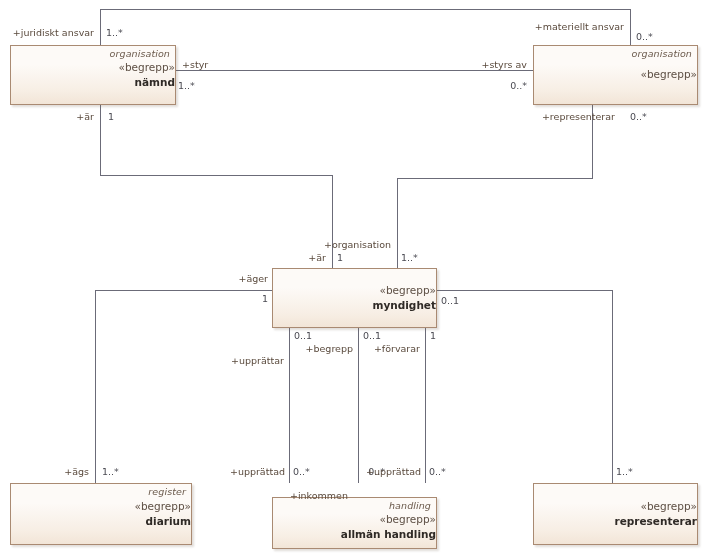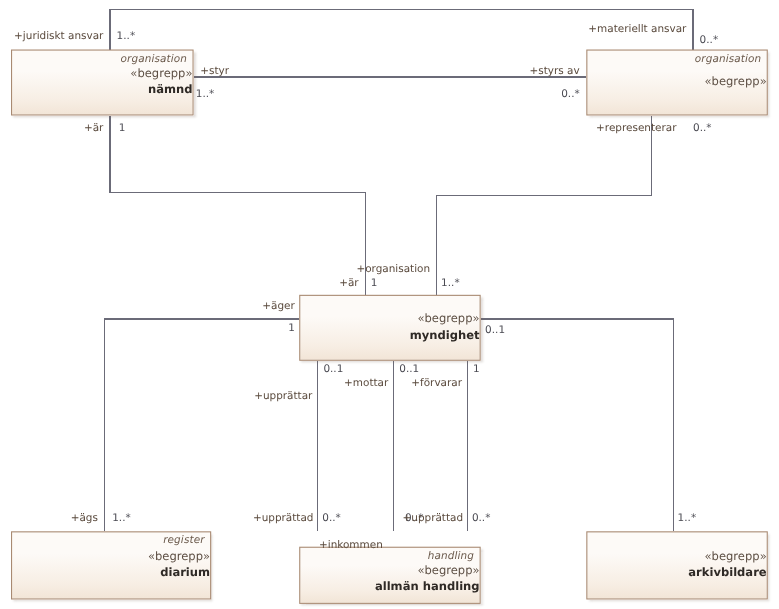--- a/index.html
+++ b/index.html
@@ -141,21 +141,21 @@
     <div class="class-body shift-down">
       <div class="stereotype-line">«begrepp»</div>
       <div class="class-name">allmän handling</div>
     </div>
   </div>
 
   <div class="uml-class" style="left:533px; top:483px; width:165px; height:62px;">
     <div class="stereotype-corner"></div>
     <div class="class-body">
       <div class="stereotype-line">«begrepp»</div>
-      <div class="class-name">arkivbildare</div>
+      <div class="class-name">representerar</div>
     </div>
   </div>
 
   <div class="edge-label lbl-r" style="left:94px; top:28px;">+juridiskt ansvar</div>
   <div class="edge-label mult" style="left:106px; top:28px;">1..*</div>
 
   <div class="edge-label lbl-r" style="left:624px; top:22px;">+materiellt ansvar</div>
   <div class="edge-label mult" style="left:636px; top:32px;">0..*</div>
 
   <div class="edge-label" style="left:182px; top:60px;">+styr</div>
@@ -181,21 +181,21 @@
 
   <div class="edge-label lbl-r" style="left:89px; top:467px;">+ägs</div>
   <div class="edge-label mult" style="left:102px; top:467px;">1..*</div>
 
   <div class="edge-label lbl-r" style="left:284px; top:344px;margin-top:12px;">+upprättar</div>
   <div class="edge-label mult" style="left:294px; top:331px;">0..1</div>
 
   <div class="edge-label lbl-r" style="left:285px; top:467px;">+upprättad</div>
   <div class="edge-label mult" style="left:293px; top:467px;">0..*</div>
 
-  <div class="edge-label lbl-r" style="left:353px; top:344px;">+mottar</div>
+  <div class="edge-label lbl-r" style="left:353px; top:344px;">+begrepp</div>
   <div class="edge-label mult" style="left:363px; top:331px;">0..1</div>
 
   <div class="edge-label mult lbl-r" style="left:385px; top:467px;">0..*</div>
   <div class="edge-label on-box" style="left:290px; top:491px;">+inkommen</div>
 
   <div class="edge-label lbl-r" style="left:420px; top:344px;">+förvarar</div>
   <div class="edge-label mult" style="left:430px; top:331px;">1</div>
 
   <div class="edge-label lbl-r" style="left:421px; top:467px;">+upprättad</div>
   <div class="edge-label mult" style="left:429px; top:467px;">0..*</div>

